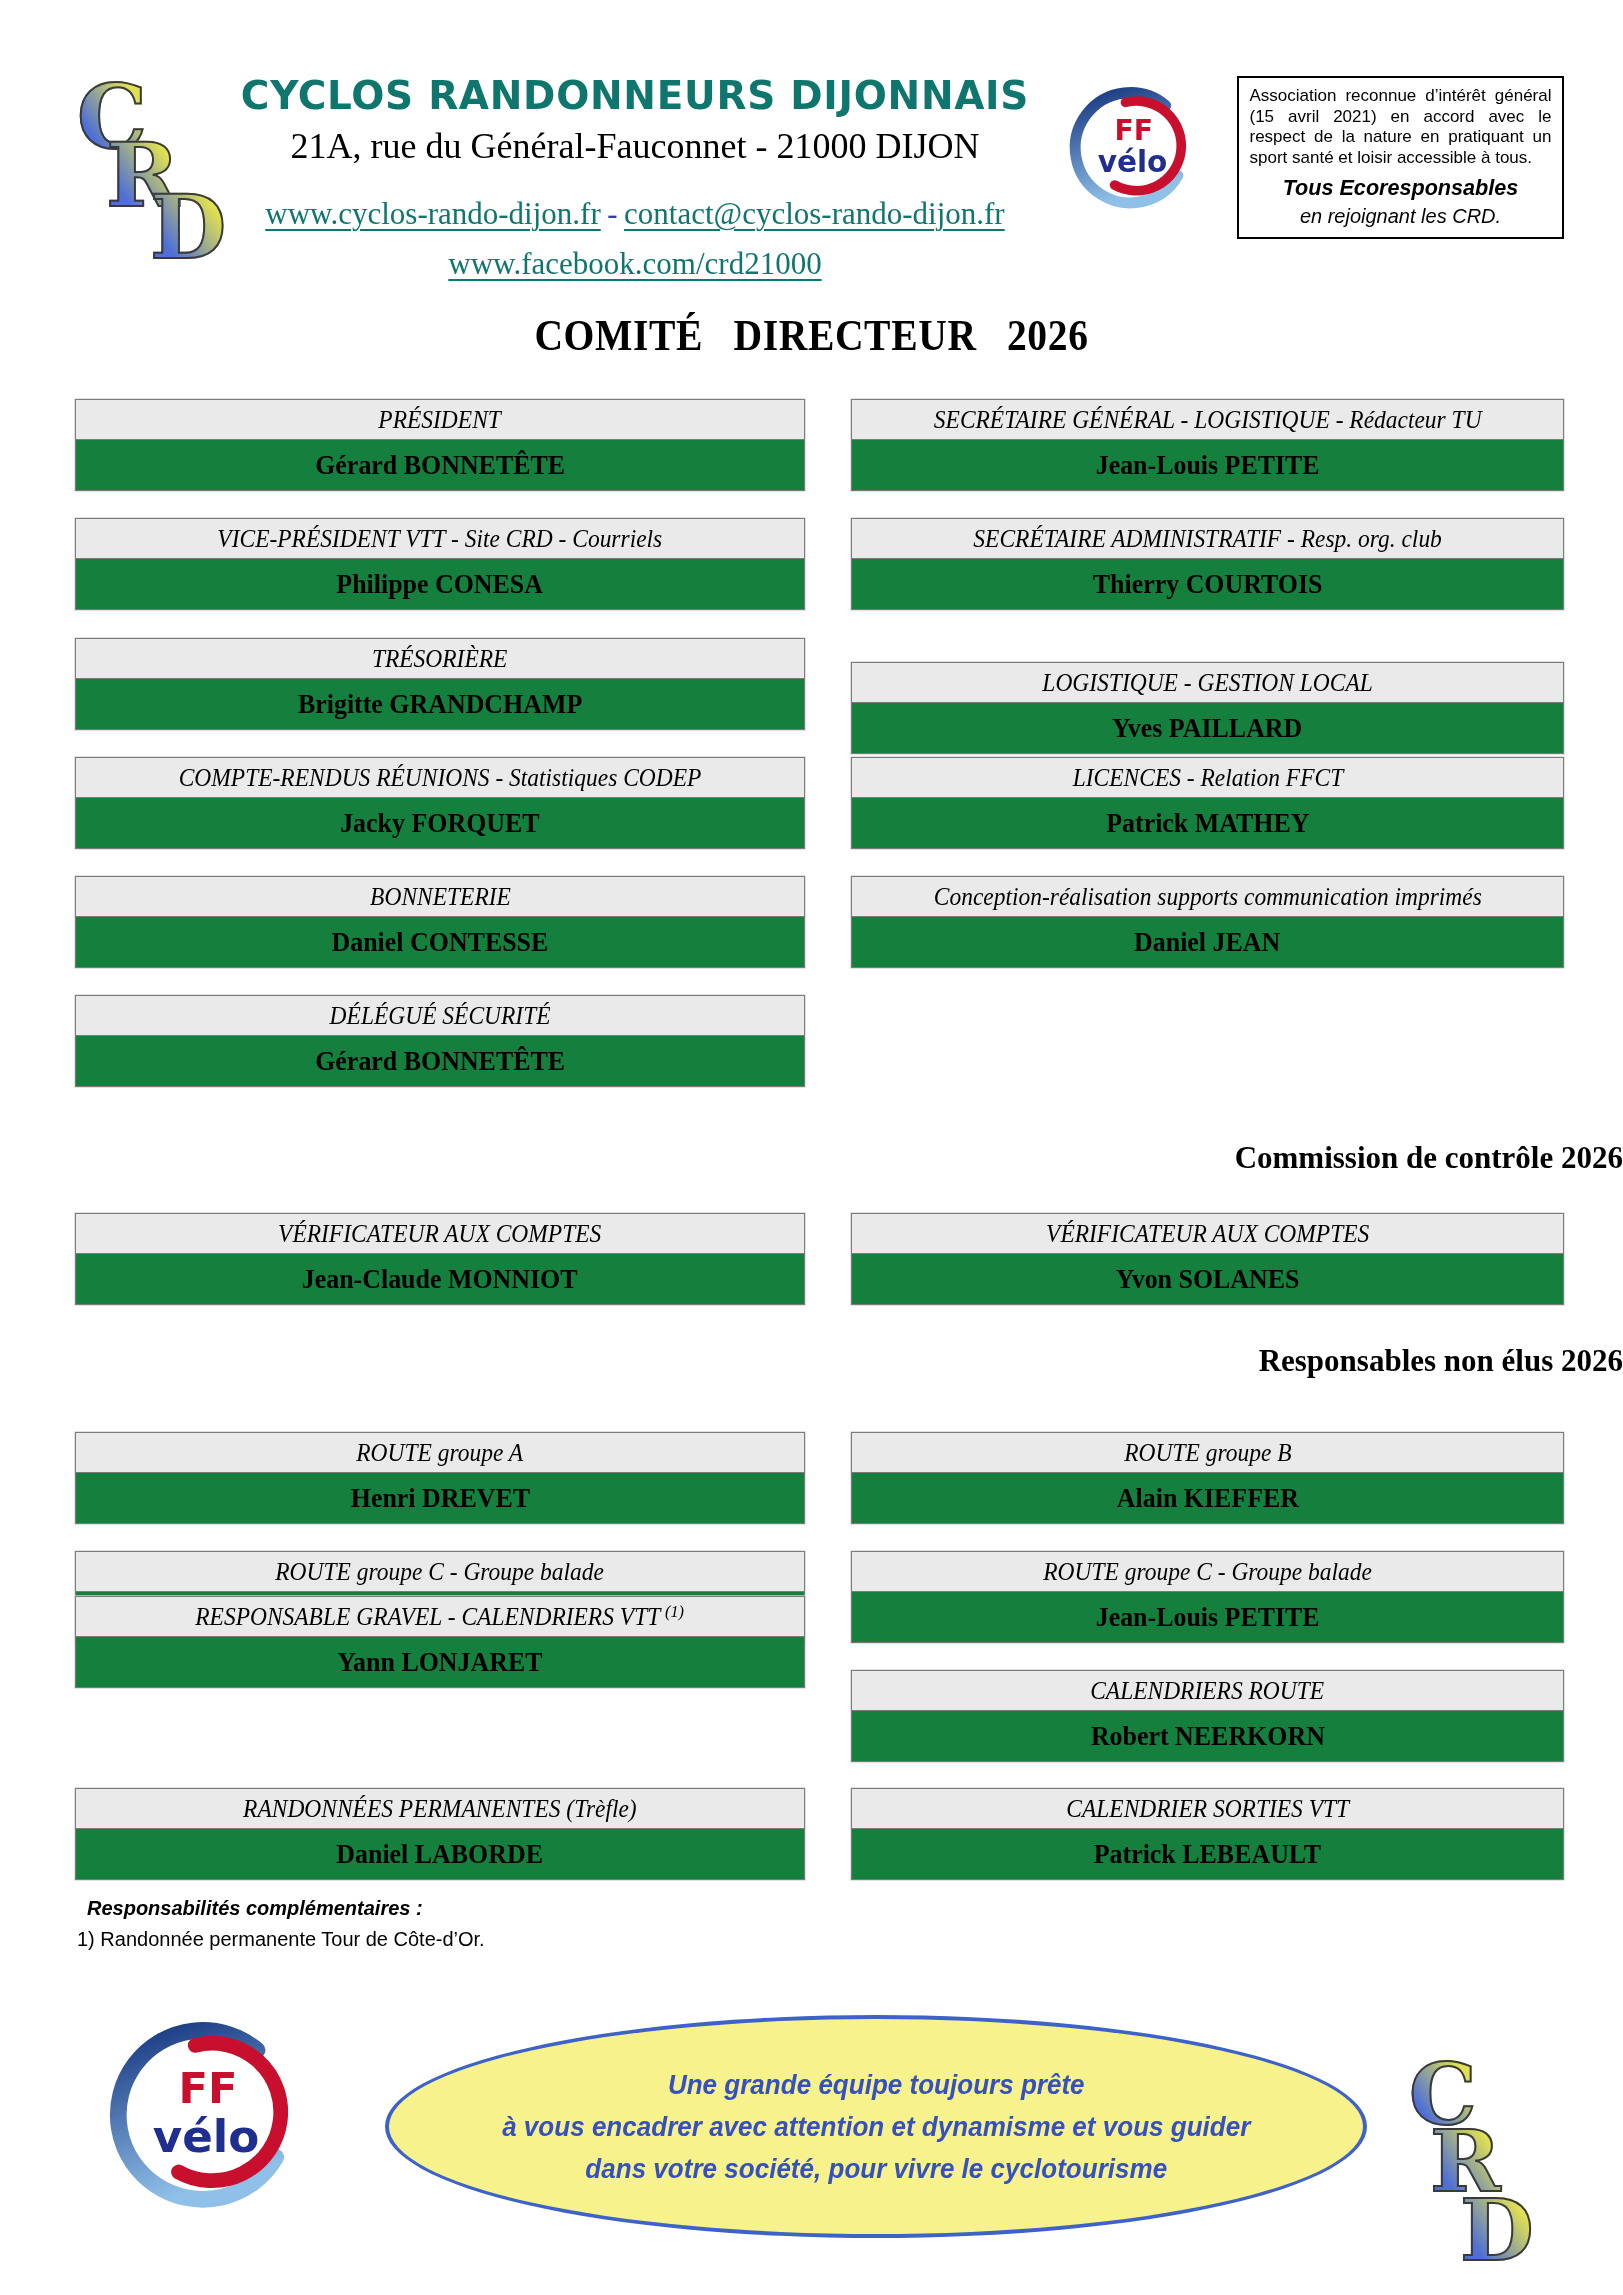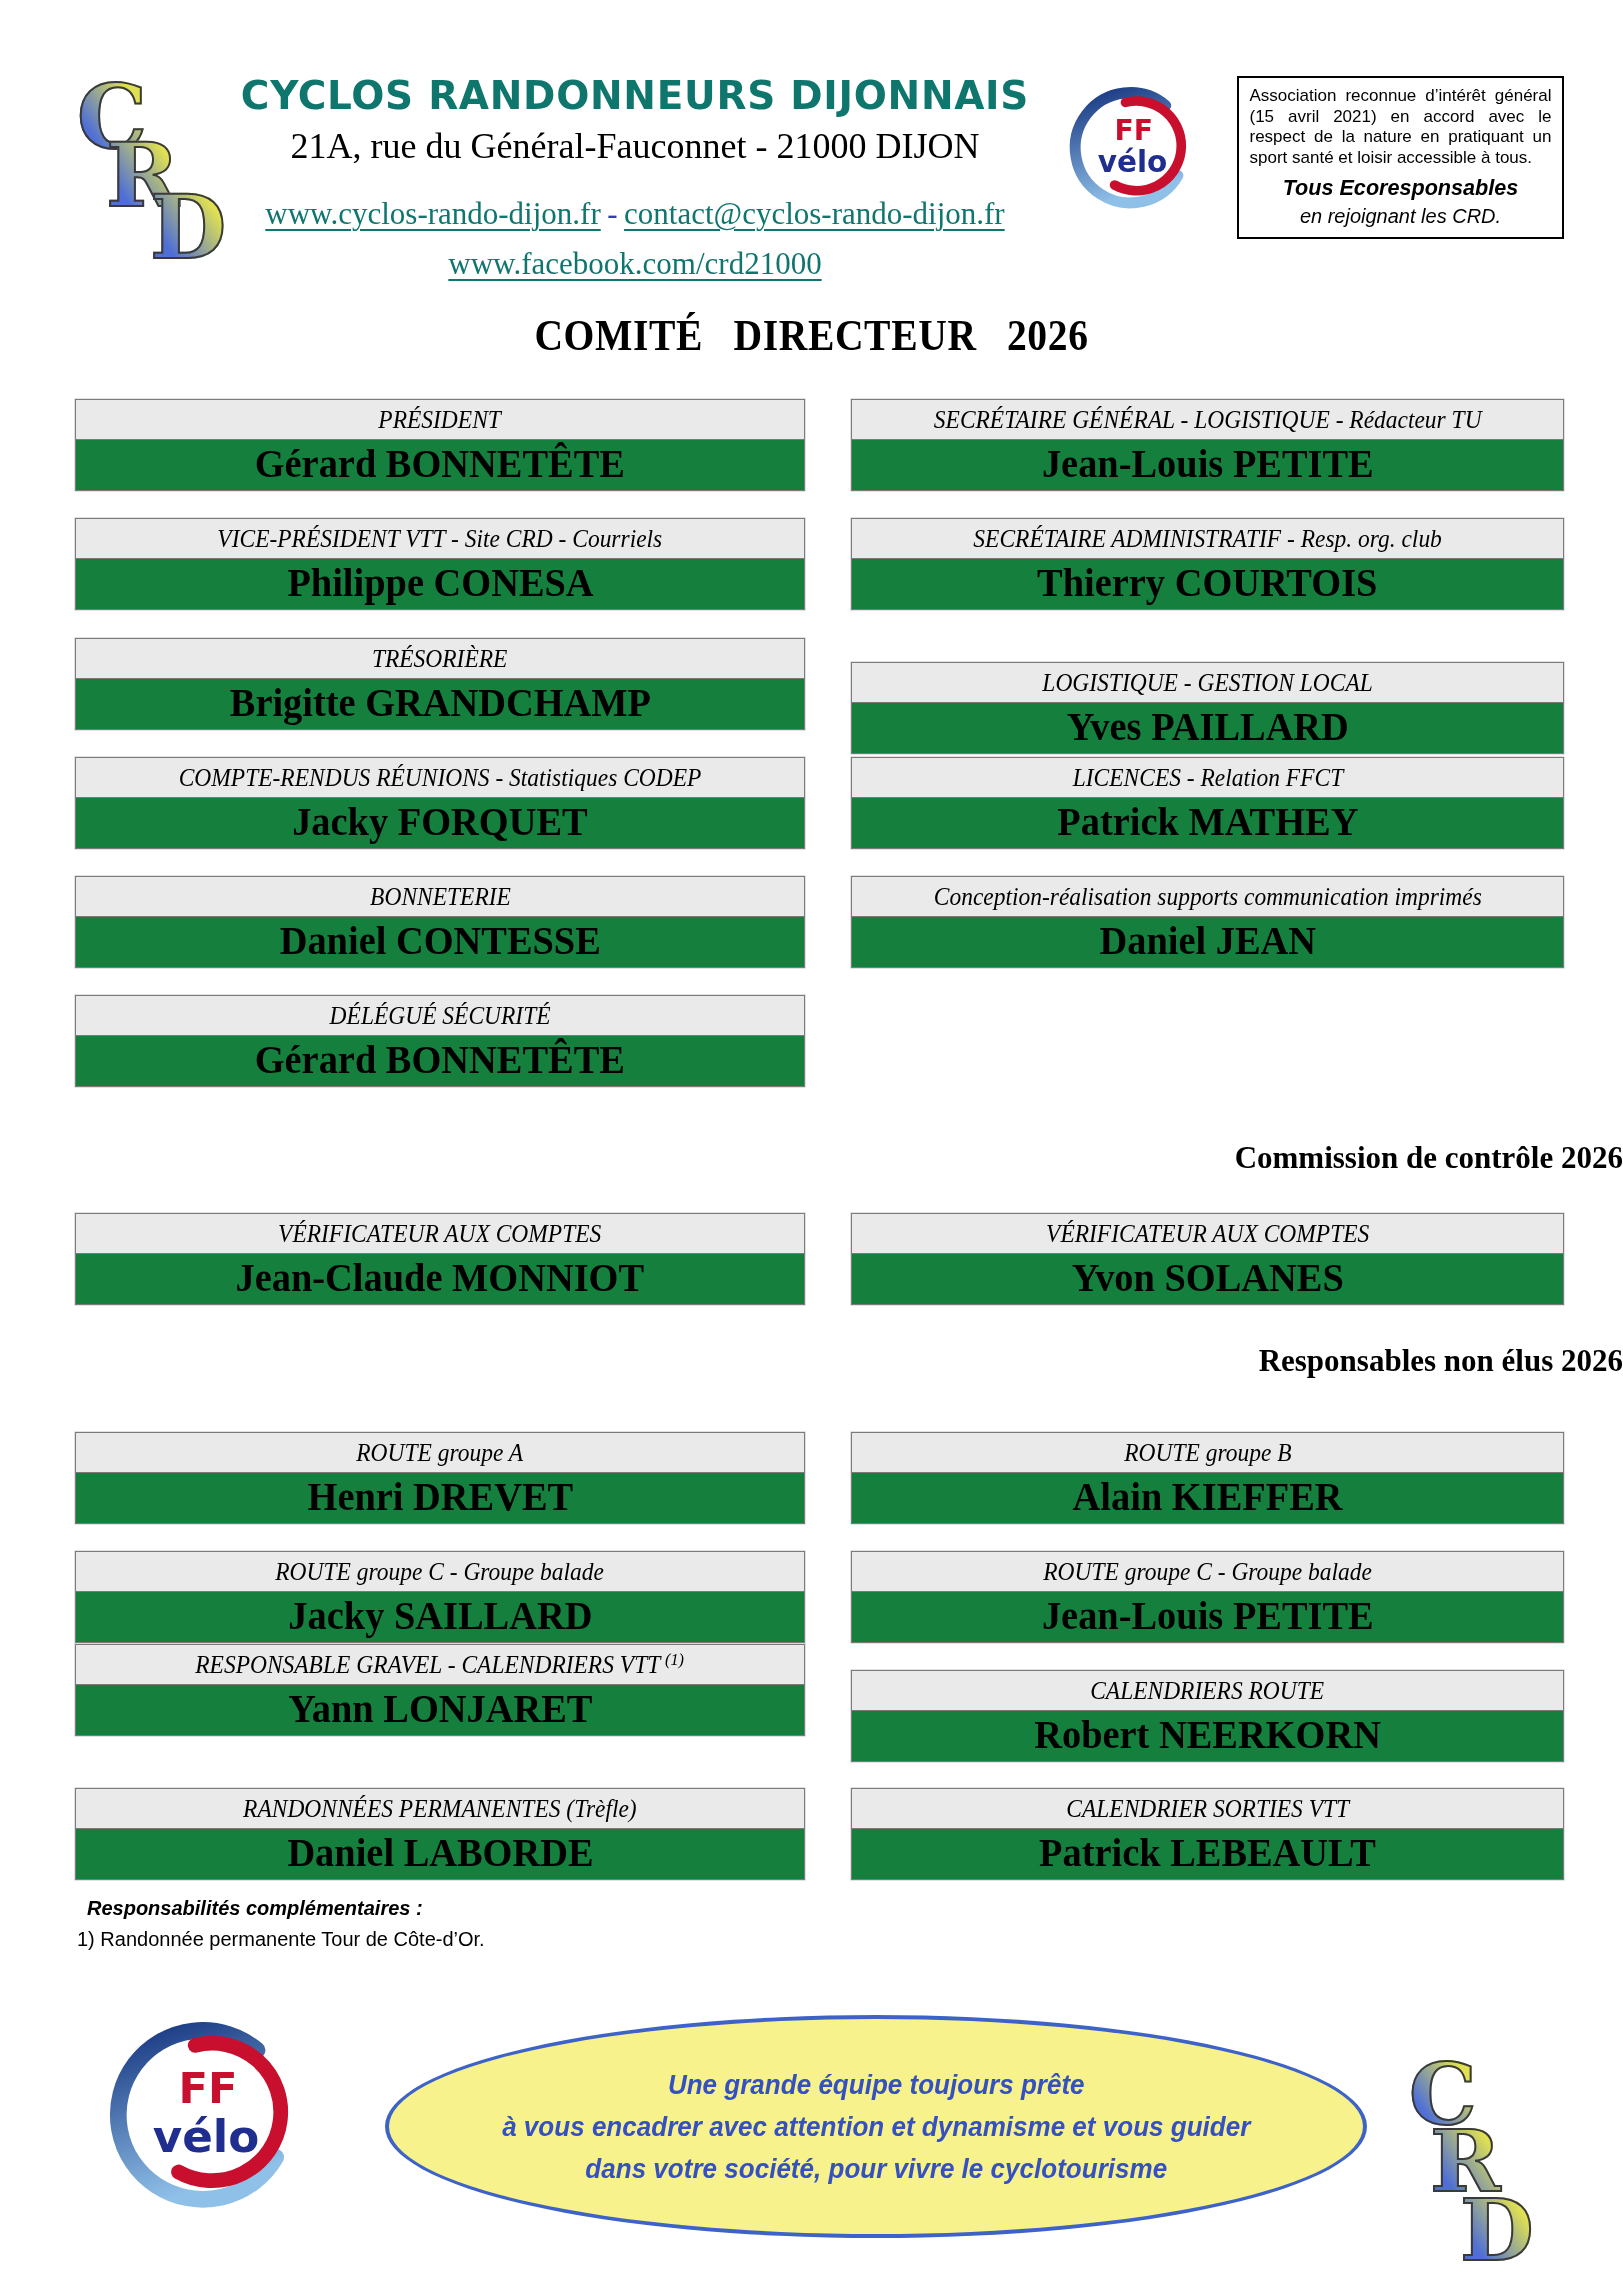--- a/index.html
+++ b/index.html
@@ -42,22 +42,22 @@
       transform:scaleX(0.88);}
   .sec-heading{position:absolute;left:0;right:0;text-align:right;font-weight:bold;font-size:31px;}
 
   
   .rolebox{position:absolute;box-sizing:border-box;border:1.3px solid #7b7b7b;background:#15803d;
       box-shadow:0 0 0 0.7px #d6d6d6;}
   .rolebox .hd{height:39px;background:#eaeaea;border-bottom:1.3px solid #7b7b7b;
       display:flex;align-items:center;justify-content:center;
       font-style:italic;font-size:25.5px;}
   .rolebox .hd .ht{transform:scaleX(0.92);white-space:nowrap;}
-  .rolebox .nm{height:50px;display:flex;justify-content:center;
-      font-weight:bold;font-size:40px;}
+  .rolebox .nm{height:50px;display:flex;align-items:center;justify-content:center;
+      font-weight:bold;font-size:27px;}
   .rolebox .nm .nt{transform:scaleX(0.96);white-space:nowrap;}
   .supnote{font-size:17.7px;margin-left:5.2px;position:relative;top:-7.2px;font-style:italic;}
   .colL{left:75px;width:730px;}
   .colR{left:851px;width:713px;}
 
   
   .fn1{position:absolute;left:87px;top:1897px;font-family:"Liberation Sans",sans-serif;
       font-weight:bold;font-style:italic;font-size:20px;}
   .fn2{position:absolute;left:77px;top:1928px;font-family:"Liberation Sans",sans-serif;font-size:20px;}
 
@@ -251,21 +251,21 @@
   </div>
   <div class="rolebox colR" style="top:1551px;">
     <div class="hd">
         <span class="ht">ROUTE groupe C - Groupe balade</span>
       </div>
     <div class="nm">
         <span class="nt">Jean-Louis PETITE</span>
       </div>
   </div>
 
-  <div class="rolebox colL" style="top:1644px;">
+  <div class="rolebox colL" style="top:1596px;">
     <div class="hd">
       <span class="ht"><span>RESPONSABLE GRAVEL - CALENDRIERS VTT</span><span class="supnote">(1)</span></span>
     </div>
     <div class="nm">
         <span class="nt">Yann LONJARET</span>
       </div>
   </div>
   <div class="rolebox colR" style="top:1670px;">
     <div class="hd">
         <span class="ht">CALENDRIERS ROUTE</span>

